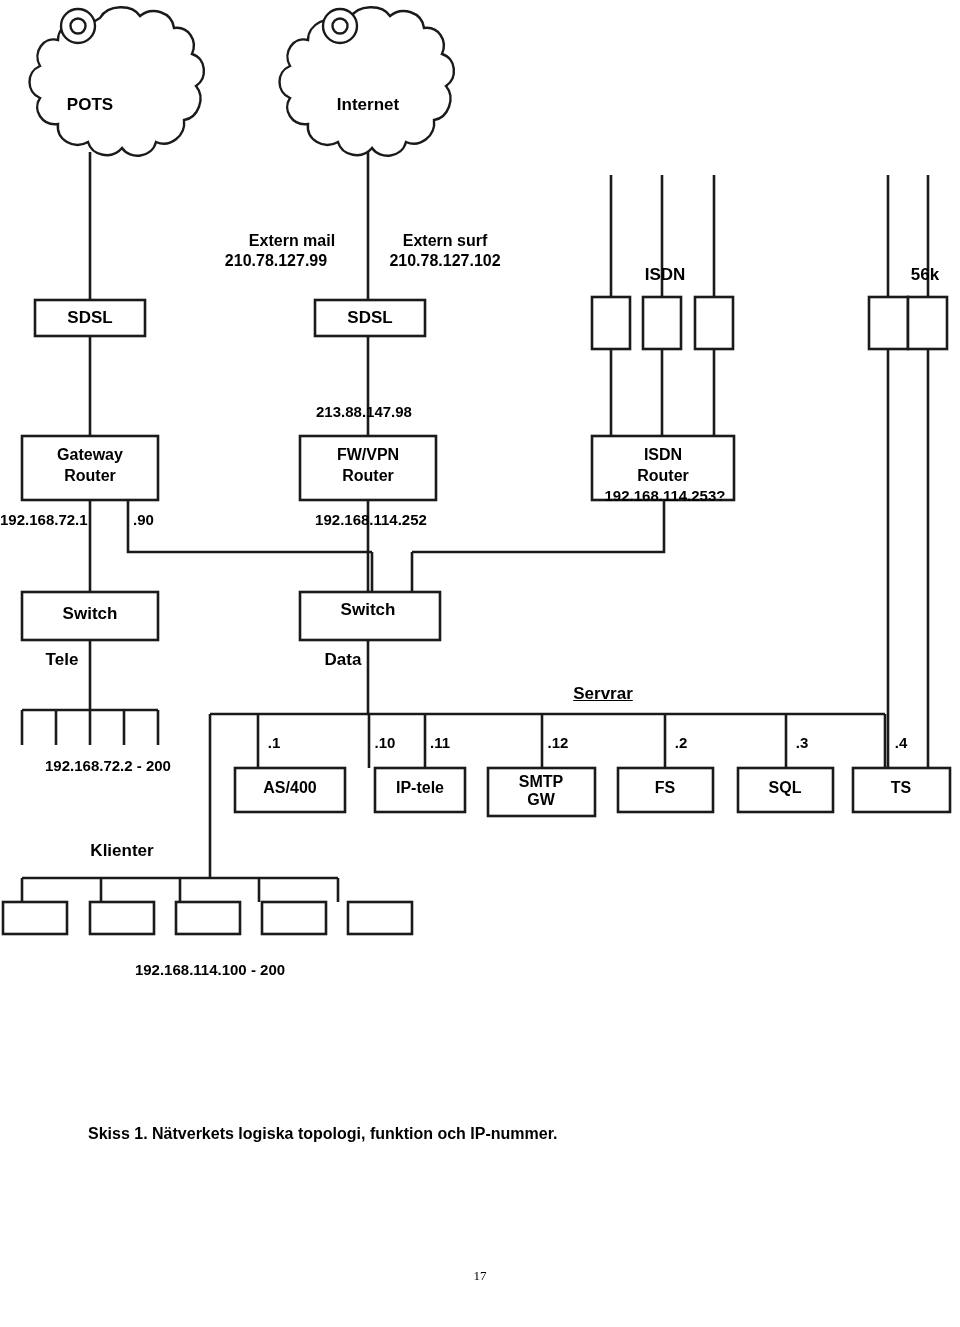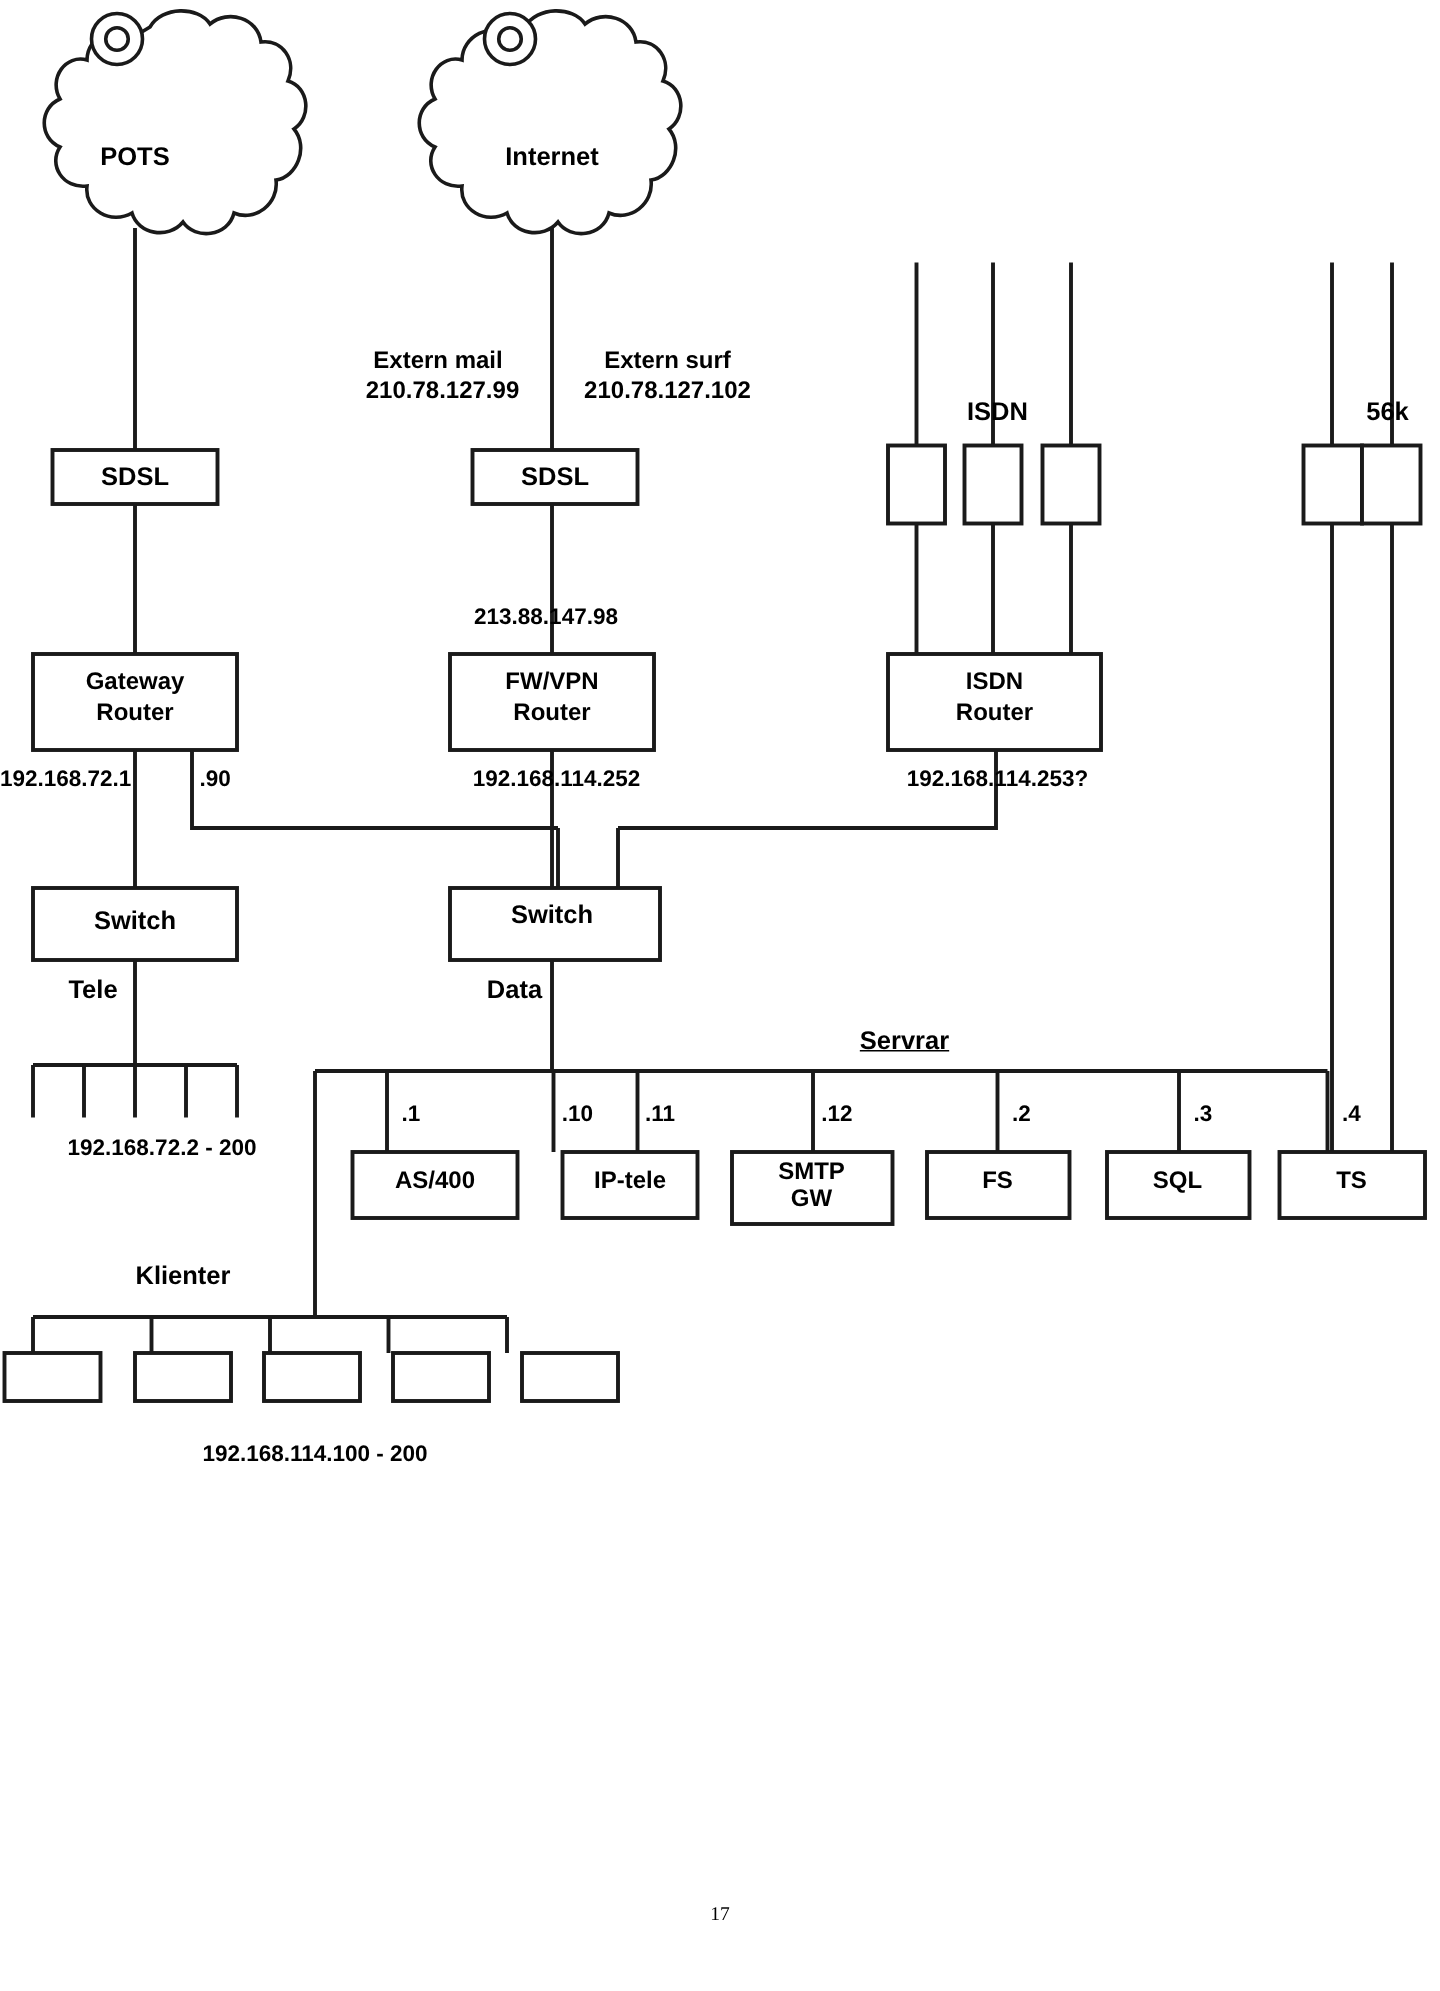--- a/index.html
+++ b/index.html
@@ -190,21 +190,21 @@
       <rect x="176" y="902" width="64" height="32" fill="#ffffff" stroke="#1a1a1a" stroke-width="2.6"></rect>
       <rect x="262" y="902" width="64" height="32" fill="#ffffff" stroke="#1a1a1a" stroke-width="2.6"></rect>
       <rect x="348" y="902" width="64" height="32" fill="#ffffff" stroke="#1a1a1a" stroke-width="2.6"></rect>
     </g>
   </svg>
 
   <div class="lbl ctr s17" style="left:90px; top:95px;">POTS</div>
   <div class="lbl ctr s17" style="left:368px; top:95px;">Internet</div>
 
   <div class="lbl ctr s16" style="left:292px; top:232px;">Extern mail</div>
-  <div class="lbl ctr s16" style="left:295px; top:252px;text-align:right;">210.78.127.99</div>
+  <div class="lbl ctr s16" style="left:276px; top:252px;text-align:right;">210.78.127.99</div>
   <div class="lbl ctr s16" style="left:445px; top:232px;">Extern surf</div>
   <div class="lbl ctr s16" style="left:445px; top:252px;">210.78.127.102</div>
 
   <div class="lbl ctr s17" style="left:90px; top:308px;">SDSL</div>
   <div class="lbl ctr s17" style="left:370px; top:308px;">SDSL</div>
 
   <div class="lbl ctr s17" style="left:665px; top:265px;">ISDN</div>
   <div class="lbl ctr s17" style="left:925px; top:265px;">56k</div>
 
   <div class="lbl ctr s16" style="left:90px; top:446px;text-align:center;">Gateway</div>
@@ -213,21 +213,21 @@
   <div class="lbl ctr s16" style="left:368px; top:446px;">FW/VPN</div>
   <div class="lbl ctr s16" style="left:368px; top:467px;">Router</div>
 
   <div class="lbl ctr s16" style="left:663px; top:446px;">ISDN</div>
   <div class="lbl ctr s16" style="left:663px; top:467px;">Router</div>
 
   <div class="lbl s15" style="left:364px; top:404px; transform:translateX(-50%);">213.88.147.98</div>
   <div class="lbl s15" style="left:0px; top:512px;">192.168.72.1</div>
   <div class="lbl s15" style="left:133px; top:512px;">.90</div>
   <div class="lbl ctr s15" style="left:371px; top:512px;">192.168.114.252</div>
-  <div class="lbl ctr s15" style="left:665px; top:512px;">192.168.114.253?</div>
+  <div class="lbl ctr s15" style="left:665px; top:488px;">192.168.114.253?</div>
 
   <div class="lbl ctr s17" style="left:90px; top:604px;">Switch</div>
   <div class="lbl ctr s17" style="left:368px; top:600px;">Switch</div>
   <div class="lbl ctr s17" style="left:62px; top:650px;">Tele</div>
   <div class="lbl ctr s17" style="left:343px; top:650px;">Data</div>
 
   <div class="lbl ctr s15" style="left:108px; top:758px;">192.168.72.2 - 200</div>
 
   <div class="lbl ctr s17" style="left:603px; top:684px;text-decoration:underline;">Servrar</div>
 
@@ -243,16 +243,17 @@
   <div class="lbl ctr s16" style="left:420px; top:779px;">IP-tele</div>
   <div class="lbl ctr s16" style="left:541px; top:773px;text-align:center;">SMTP
 GW</div>
   <div class="lbl ctr s16" style="left:665px; top:779px;">FS</div>
   <div class="lbl ctr s16" style="left:785px; top:779px;">SQL</div>
   <div class="lbl ctr s16" style="left:901px; top:779px;">TS</div>
 
   <div class="lbl ctr s17" style="left:122px; top:841px;">Klienter</div>
   <div class="lbl ctr s15" style="left:210px; top:962px;">192.168.114.100 - 200</div>
 
+  <div class="caption" style="left:88px; top:1125px;">Skiss 1. Nätverkets logiska topologi, funktion och IP-nummer.</div>
 
   <div class="pagenum" style="left:480px; top:1268px; transform:translateX(-50%);">17</div>
 
 </div>
 
 </body></html>

